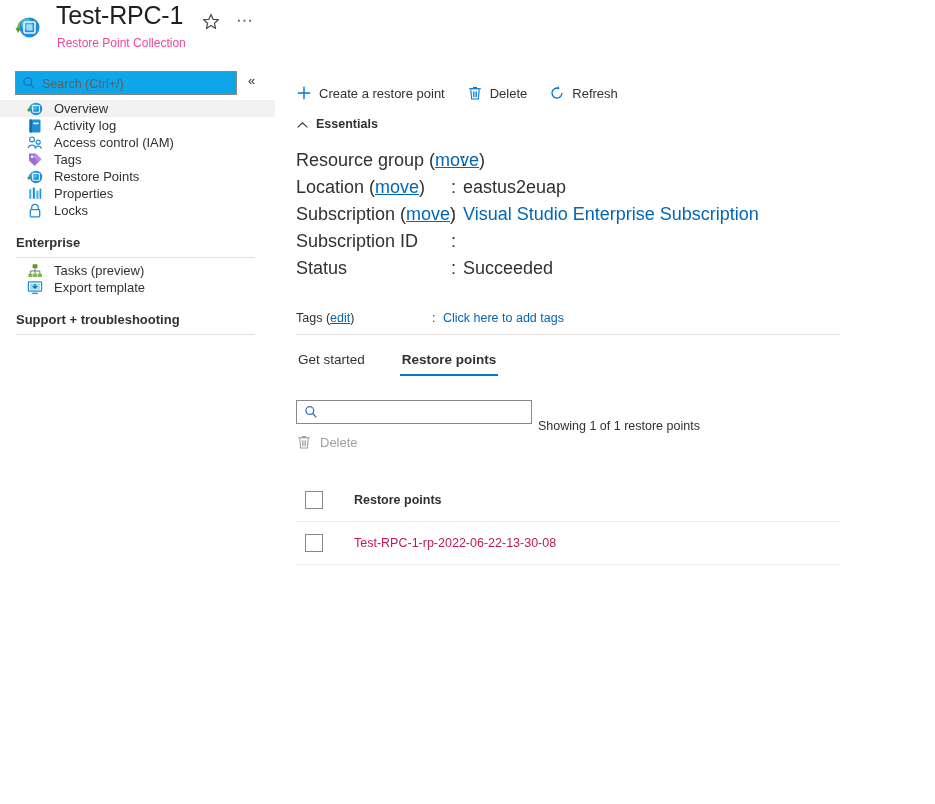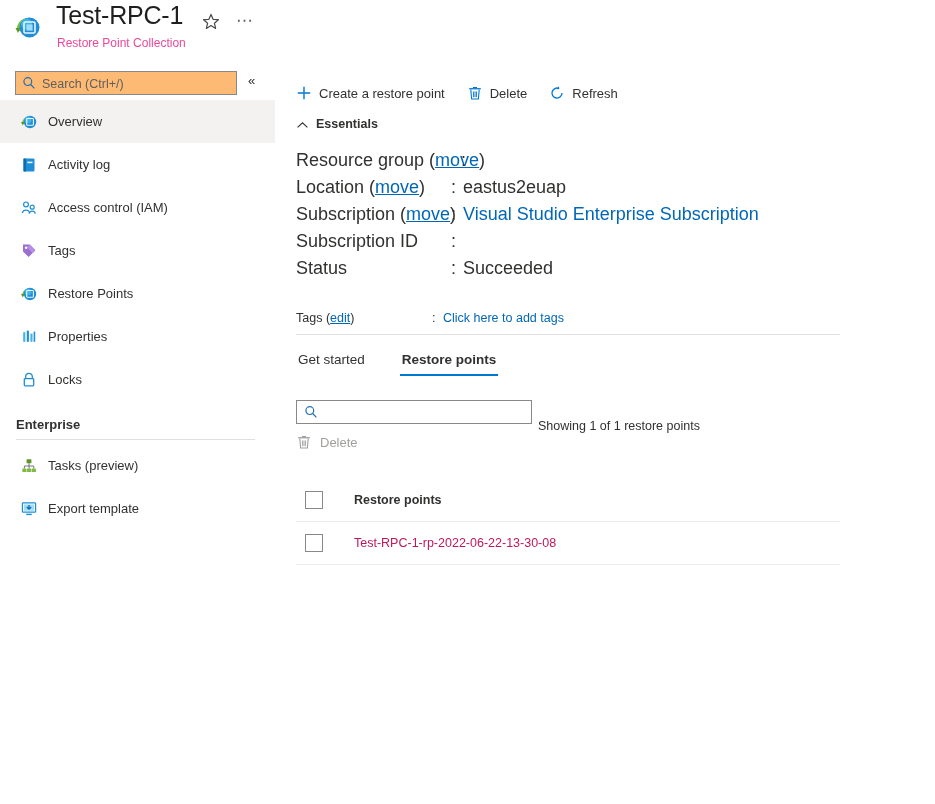--- a/index.html
+++ b/index.html
@@ -64,21 +64,21 @@
     position: absolute;
     left: 0; top: 62px;
     width: 275px;
     height: 742px;
   }
   .search-wrap {
     position: absolute;
     left: 15px; top: 9px;
     width: 222px; height: 24px;
     border: 1px solid #8a8886;
-    background: #fdba74;
+    background: #0ea5e9;
     box-sizing: border-box;
   }
   .search-wrap .sicon {
     position: absolute;
     left: 6px; top: 4px;
     width: 14px; height: 14px;
   }
   .search-wrap input {
     position: absolute;
     left: 24px; top: 0;
@@ -95,24 +95,24 @@
     left: 248px; top: 12px;
     font-size: 13px;
     color: #323130;
     cursor: pointer;
     line-height: 14px;
   }
 
   .nav-list { position: absolute; left: 0; top: 38px; width: 275px; }
   .nav-item {
     position: relative;
-    height: 43px;
+    height: 17px;
     display: flex;
     align-items: center;
-    padding-left: 20px;
+    padding-left: 26px;
     box-sizing: border-box;
     cursor: pointer;
   }
   .nav-item.selected { background: #f3f2f1; }
   .nav-item .nico {
     width: 18px; height: 18px;
     margin-right: 10px;
     flex: 0 0 18px;
     display: block;
   }
@@ -452,20 +452,24 @@
         <svg width="18" height="18" viewBox="0 0 18 18">
           <rect x="2.4" y="2.8" width="13.2" height="9.4" rx="0.8" fill="none" stroke="#1f8ed6" stroke-width="1.2"></rect>
           <rect x="4" y="4.4" width="10" height="6.3" fill="#9fdcf7"></rect>
           <path d="M9,4.9 L9,8.7 M6.8,7 L9,9.2 L11.2,7" fill="none" stroke="#0f6cab" stroke-width="1.3"></path>
           <rect x="6.2" y="13.7" width="5.6" height="1.4" fill="#1f8ed6"></rect>
         </svg>
       </span>
       <span class="nlabel">Export template</span>
     </div>
 
+    <div class="nav-section">
+      <div class="shead">Support + troubleshooting</div>
+      <div class="sline"></div>
+    </div>
 
 
   </div>
 </div>
 
 <div class="content">
 
   <div class="cmdbar">
     <div class="cmd">
       <span class="cico">

